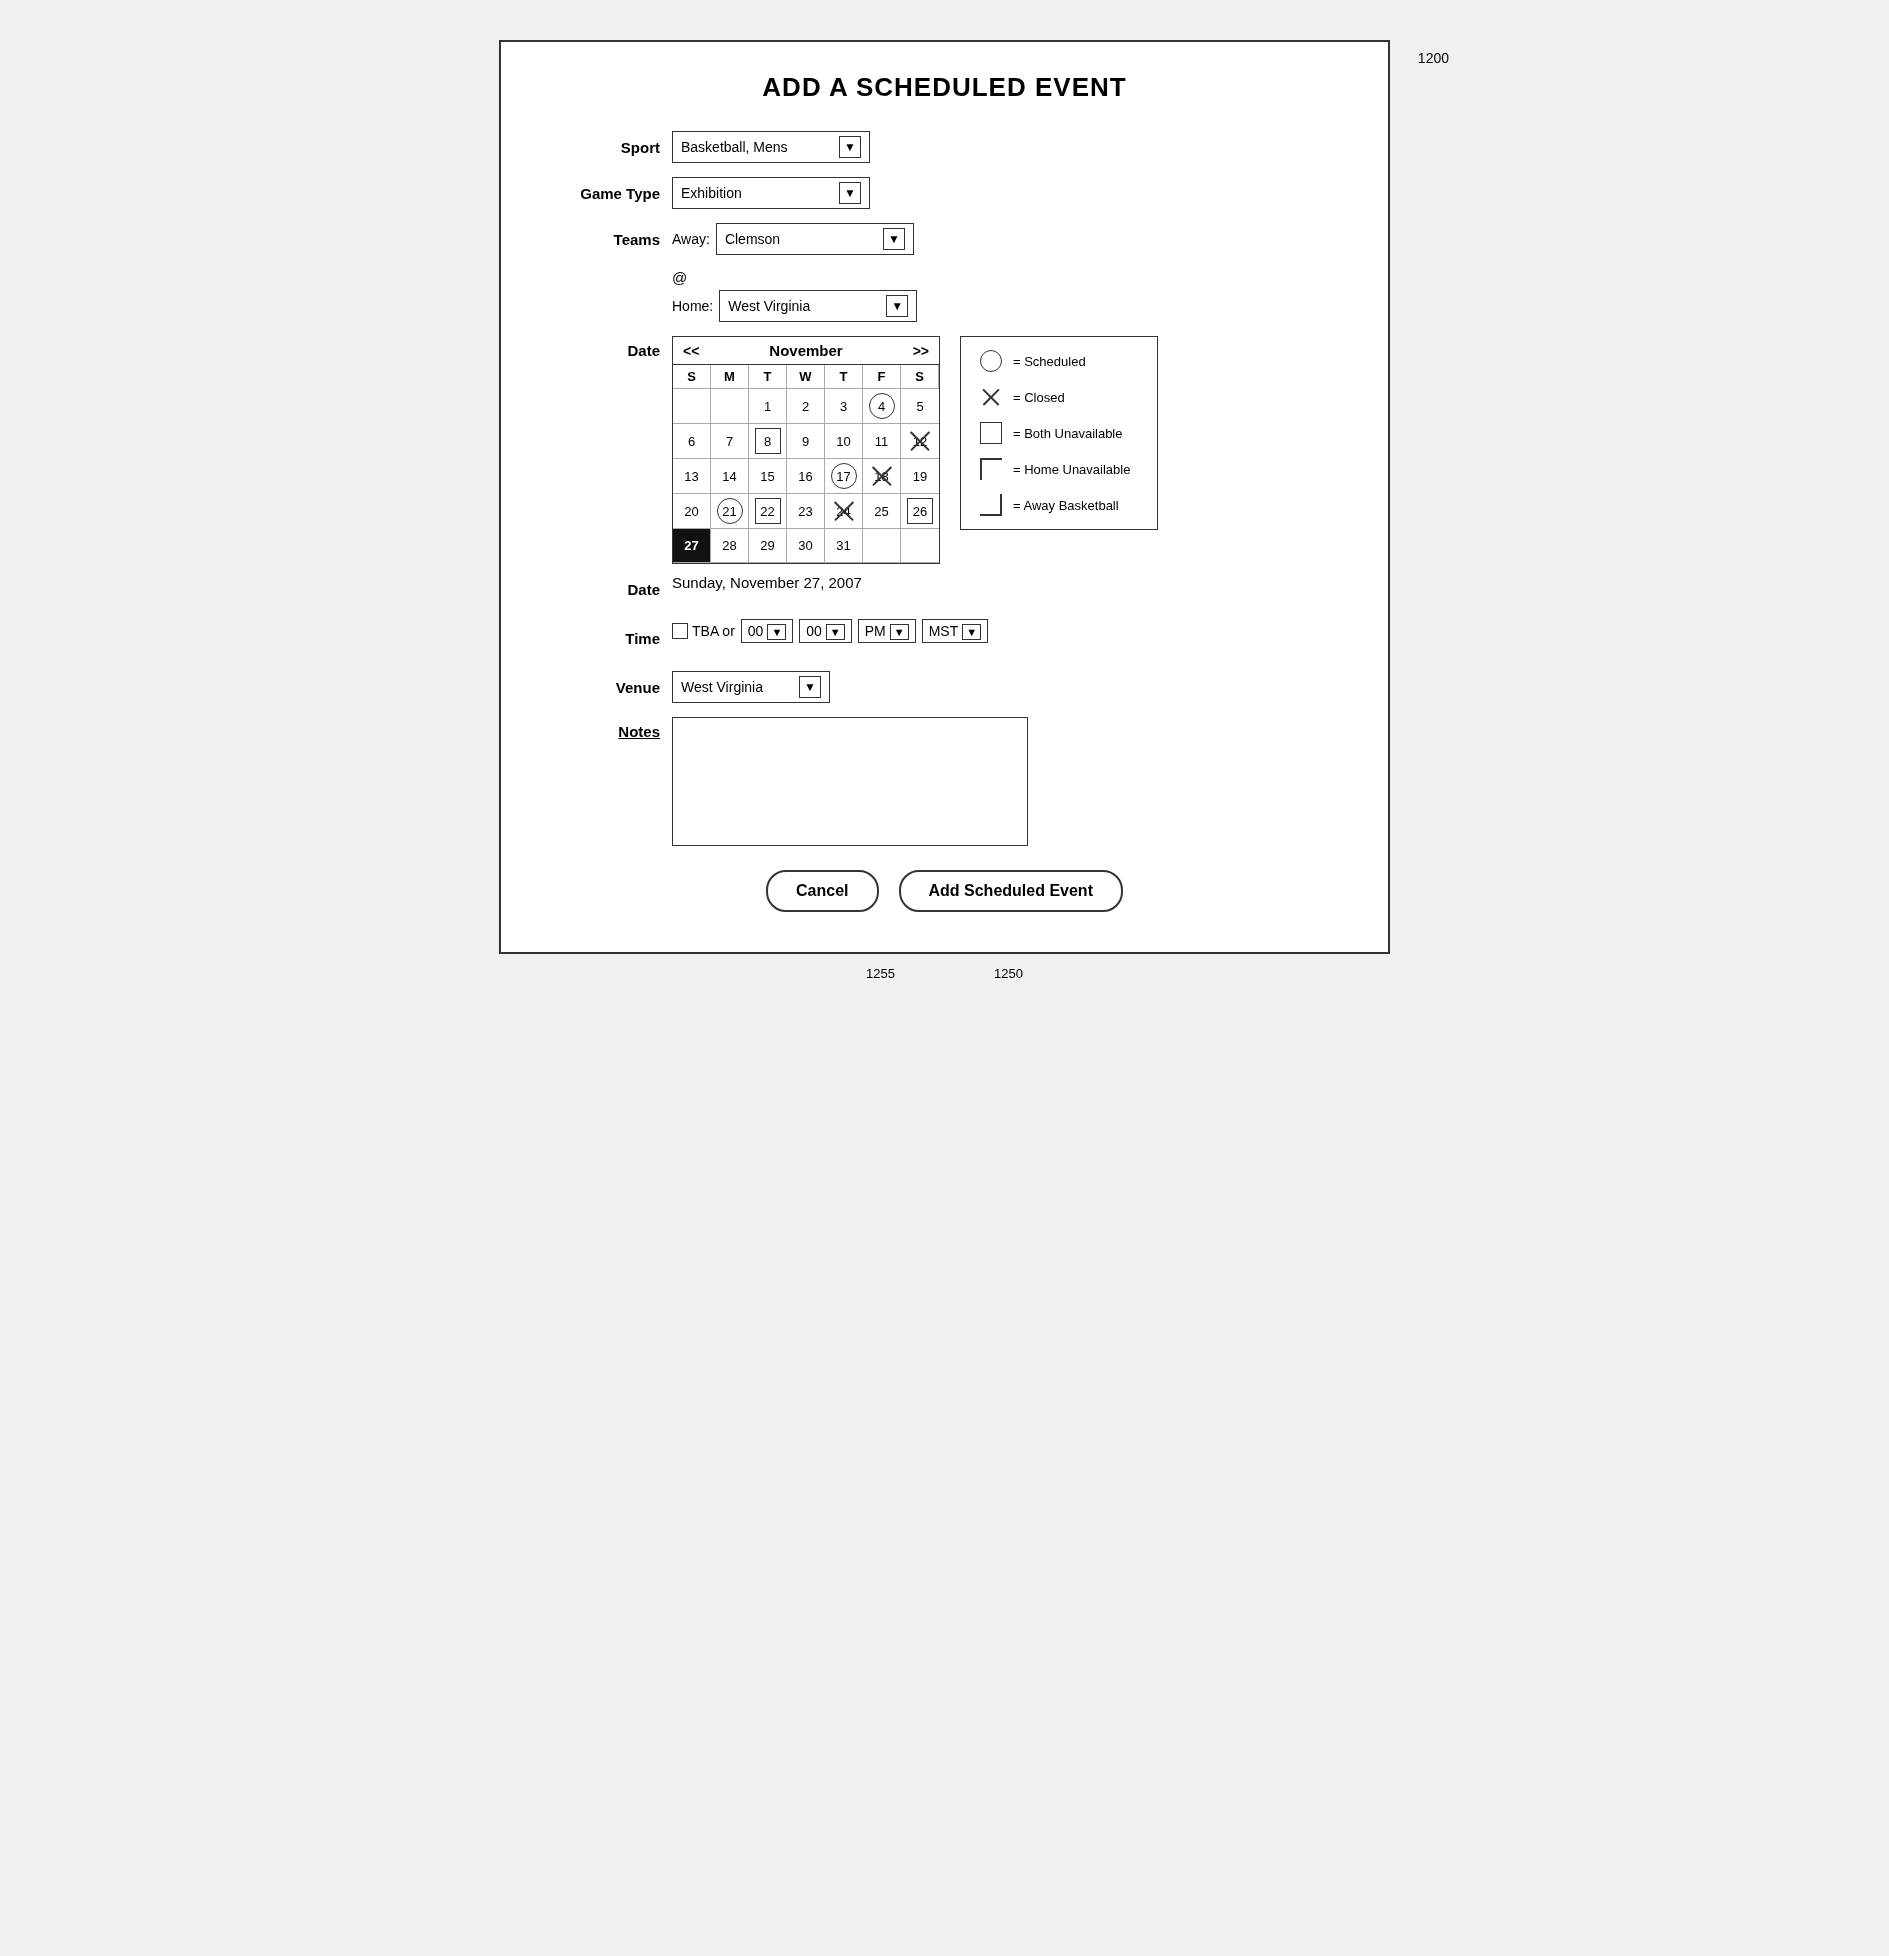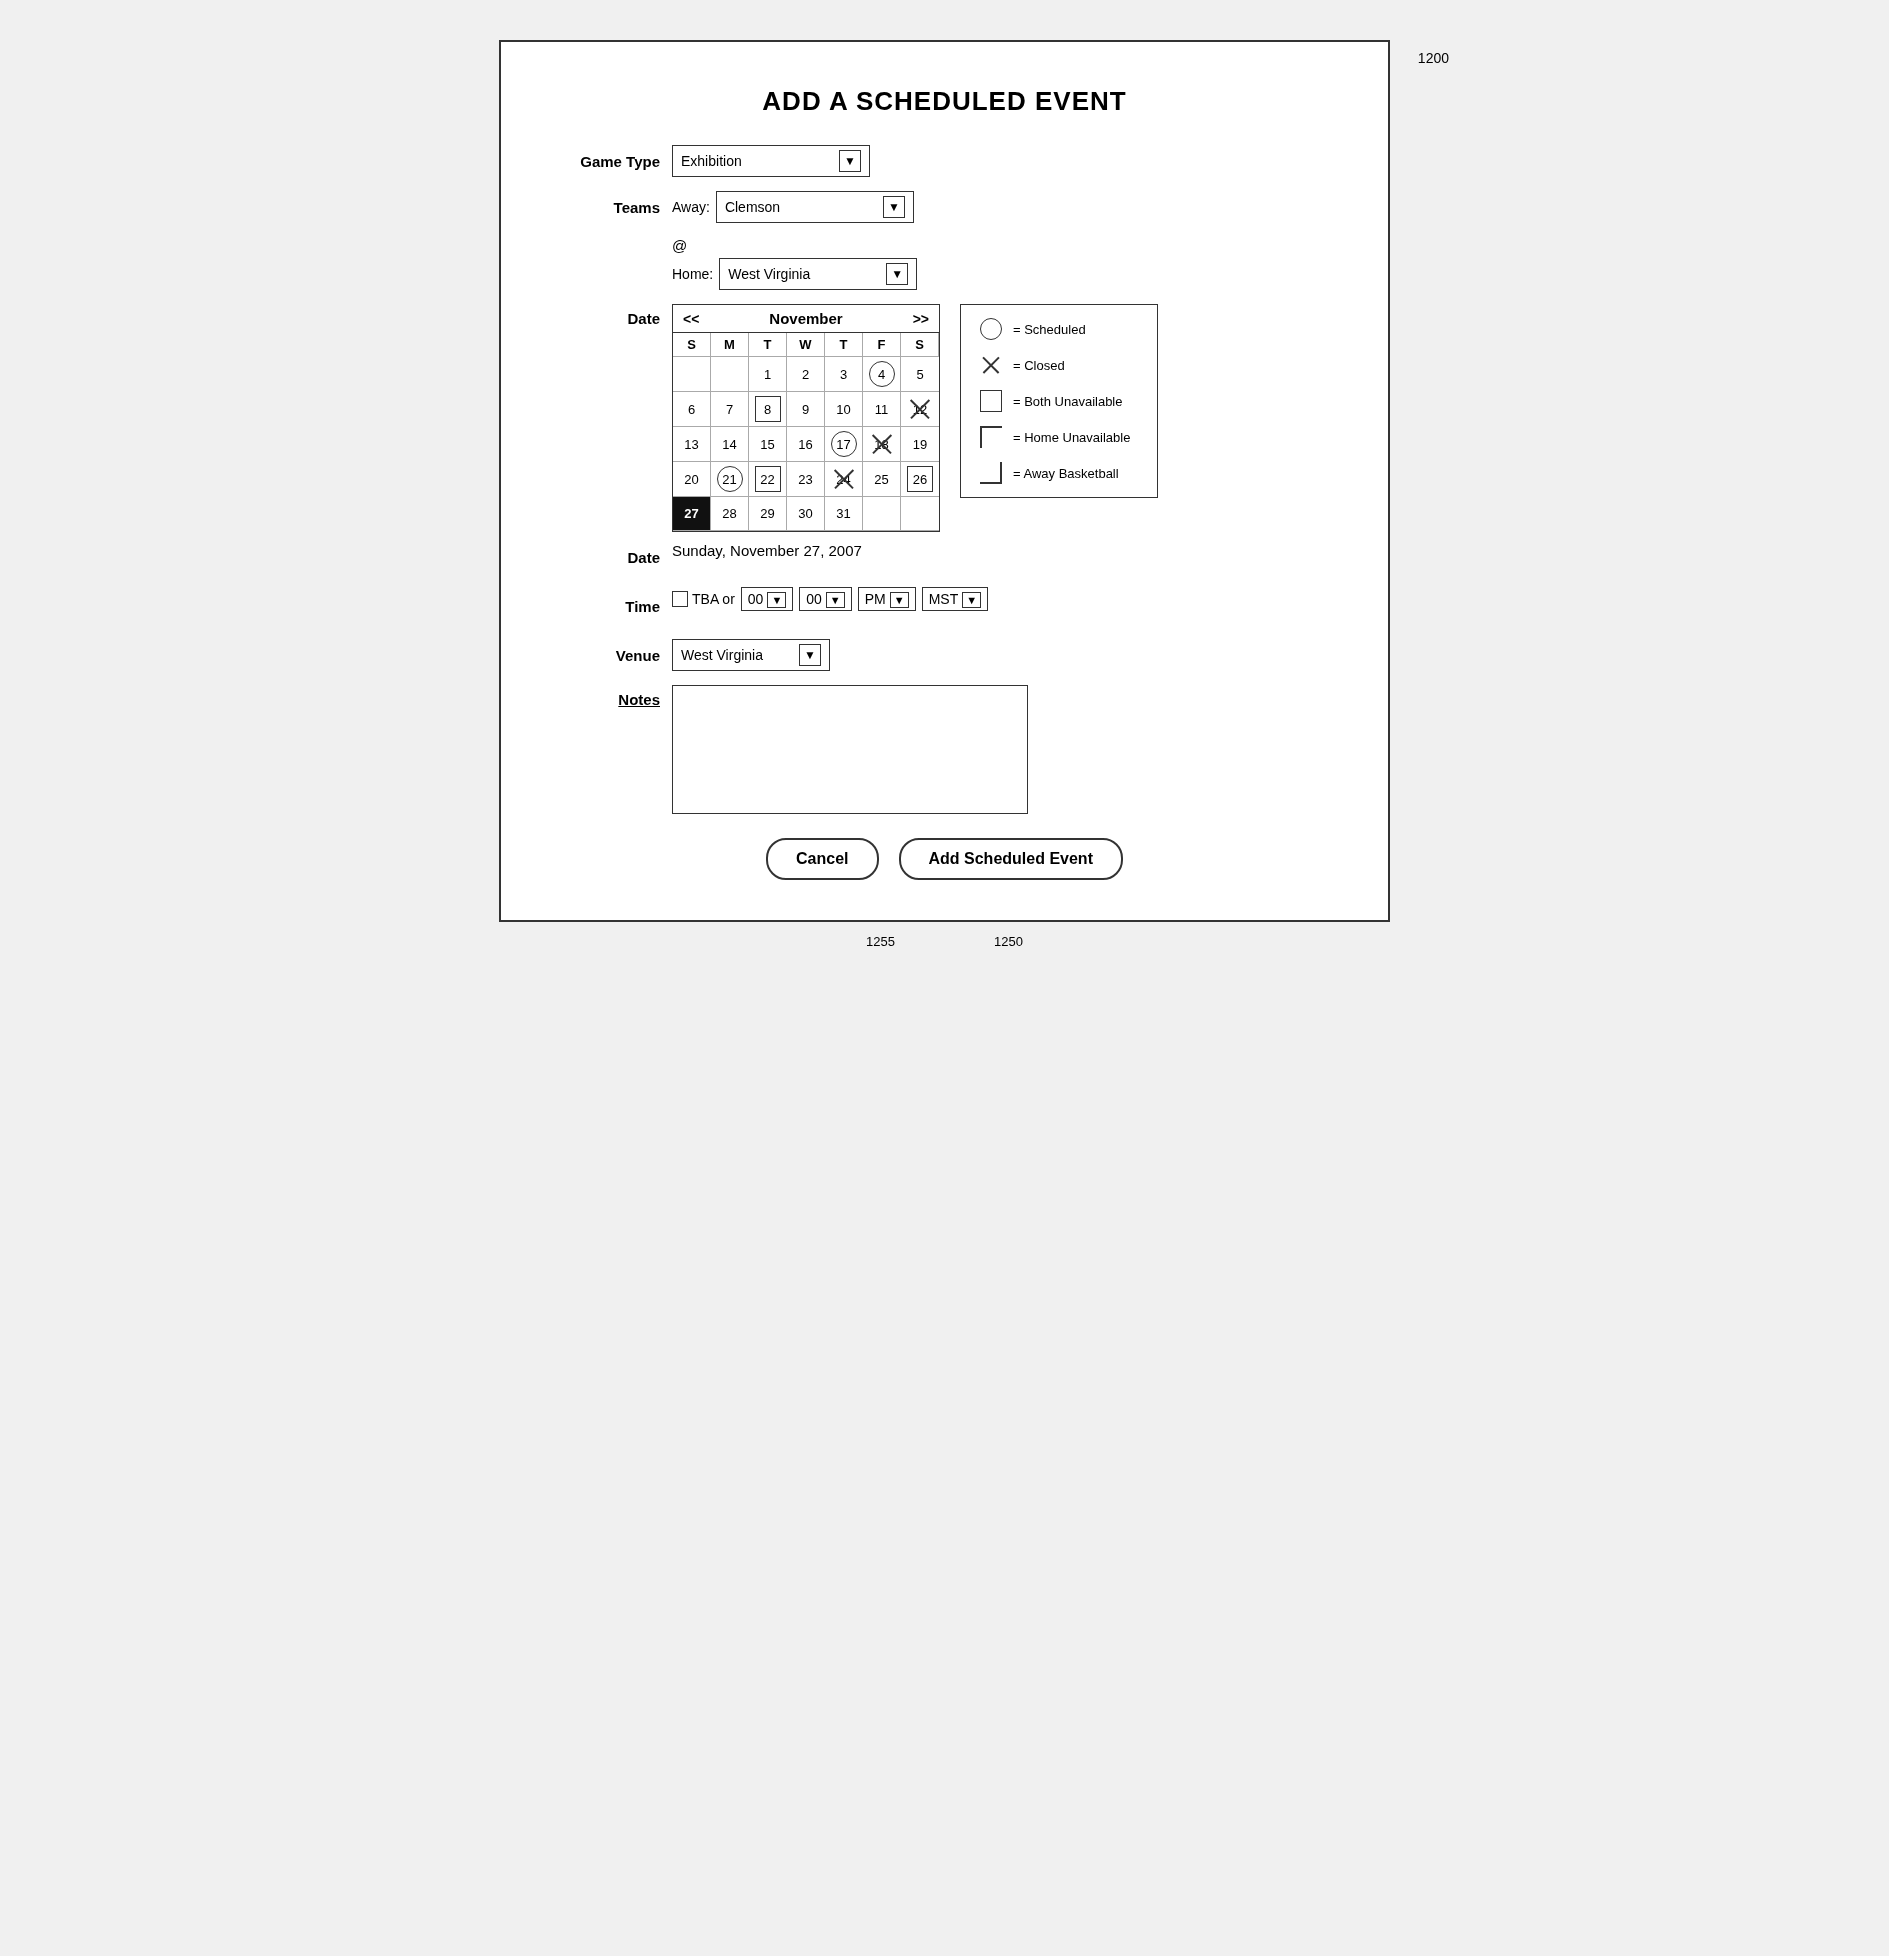--- a/index.html
+++ b/index.html
@@ -18,21 +18,21 @@
     }
     .ref-label-topleft {
       position: absolute;
       top: 10px;
       right: -59px;
       font-size: 14px;
     }
     .dialog {
       background: white;
       border: 2px solid #333;
-      padding: 44px 50px 40px 50px;
+      padding: 30px 50px 40px 50px;
       position: relative;
     }
     .title {
       text-align: center;
       font-size: 26px;
       font-weight: bold;
       margin-bottom: 28px;
       letter-spacing: 1px;
     }
     .form-row {
@@ -290,20 +290,27 @@
 </head>
 <body>
 
 <div class="outer-wrapper">
 
   <div class="ref-label-topleft">1200</div>
 
   <div class="dialog">
     <h1 class="title">ADD A SCHEDULED EVENT</h1>
 
+    <div class="form-row">
+      <span class="label">Sport</span>
+      <div class="select-box">
+        <span class="value">Basketball, Mens</span>
+        <div class="arrow"></div>
+      </div>
+    </div>
 
     <div class="form-row">
       <span class="label">Game Type</span>
       <div class="select-box">
         <span class="value">Exhibition</span>
         <div class="arrow"></div>
       </div>
     </div>
 
     <div class="form-row">

